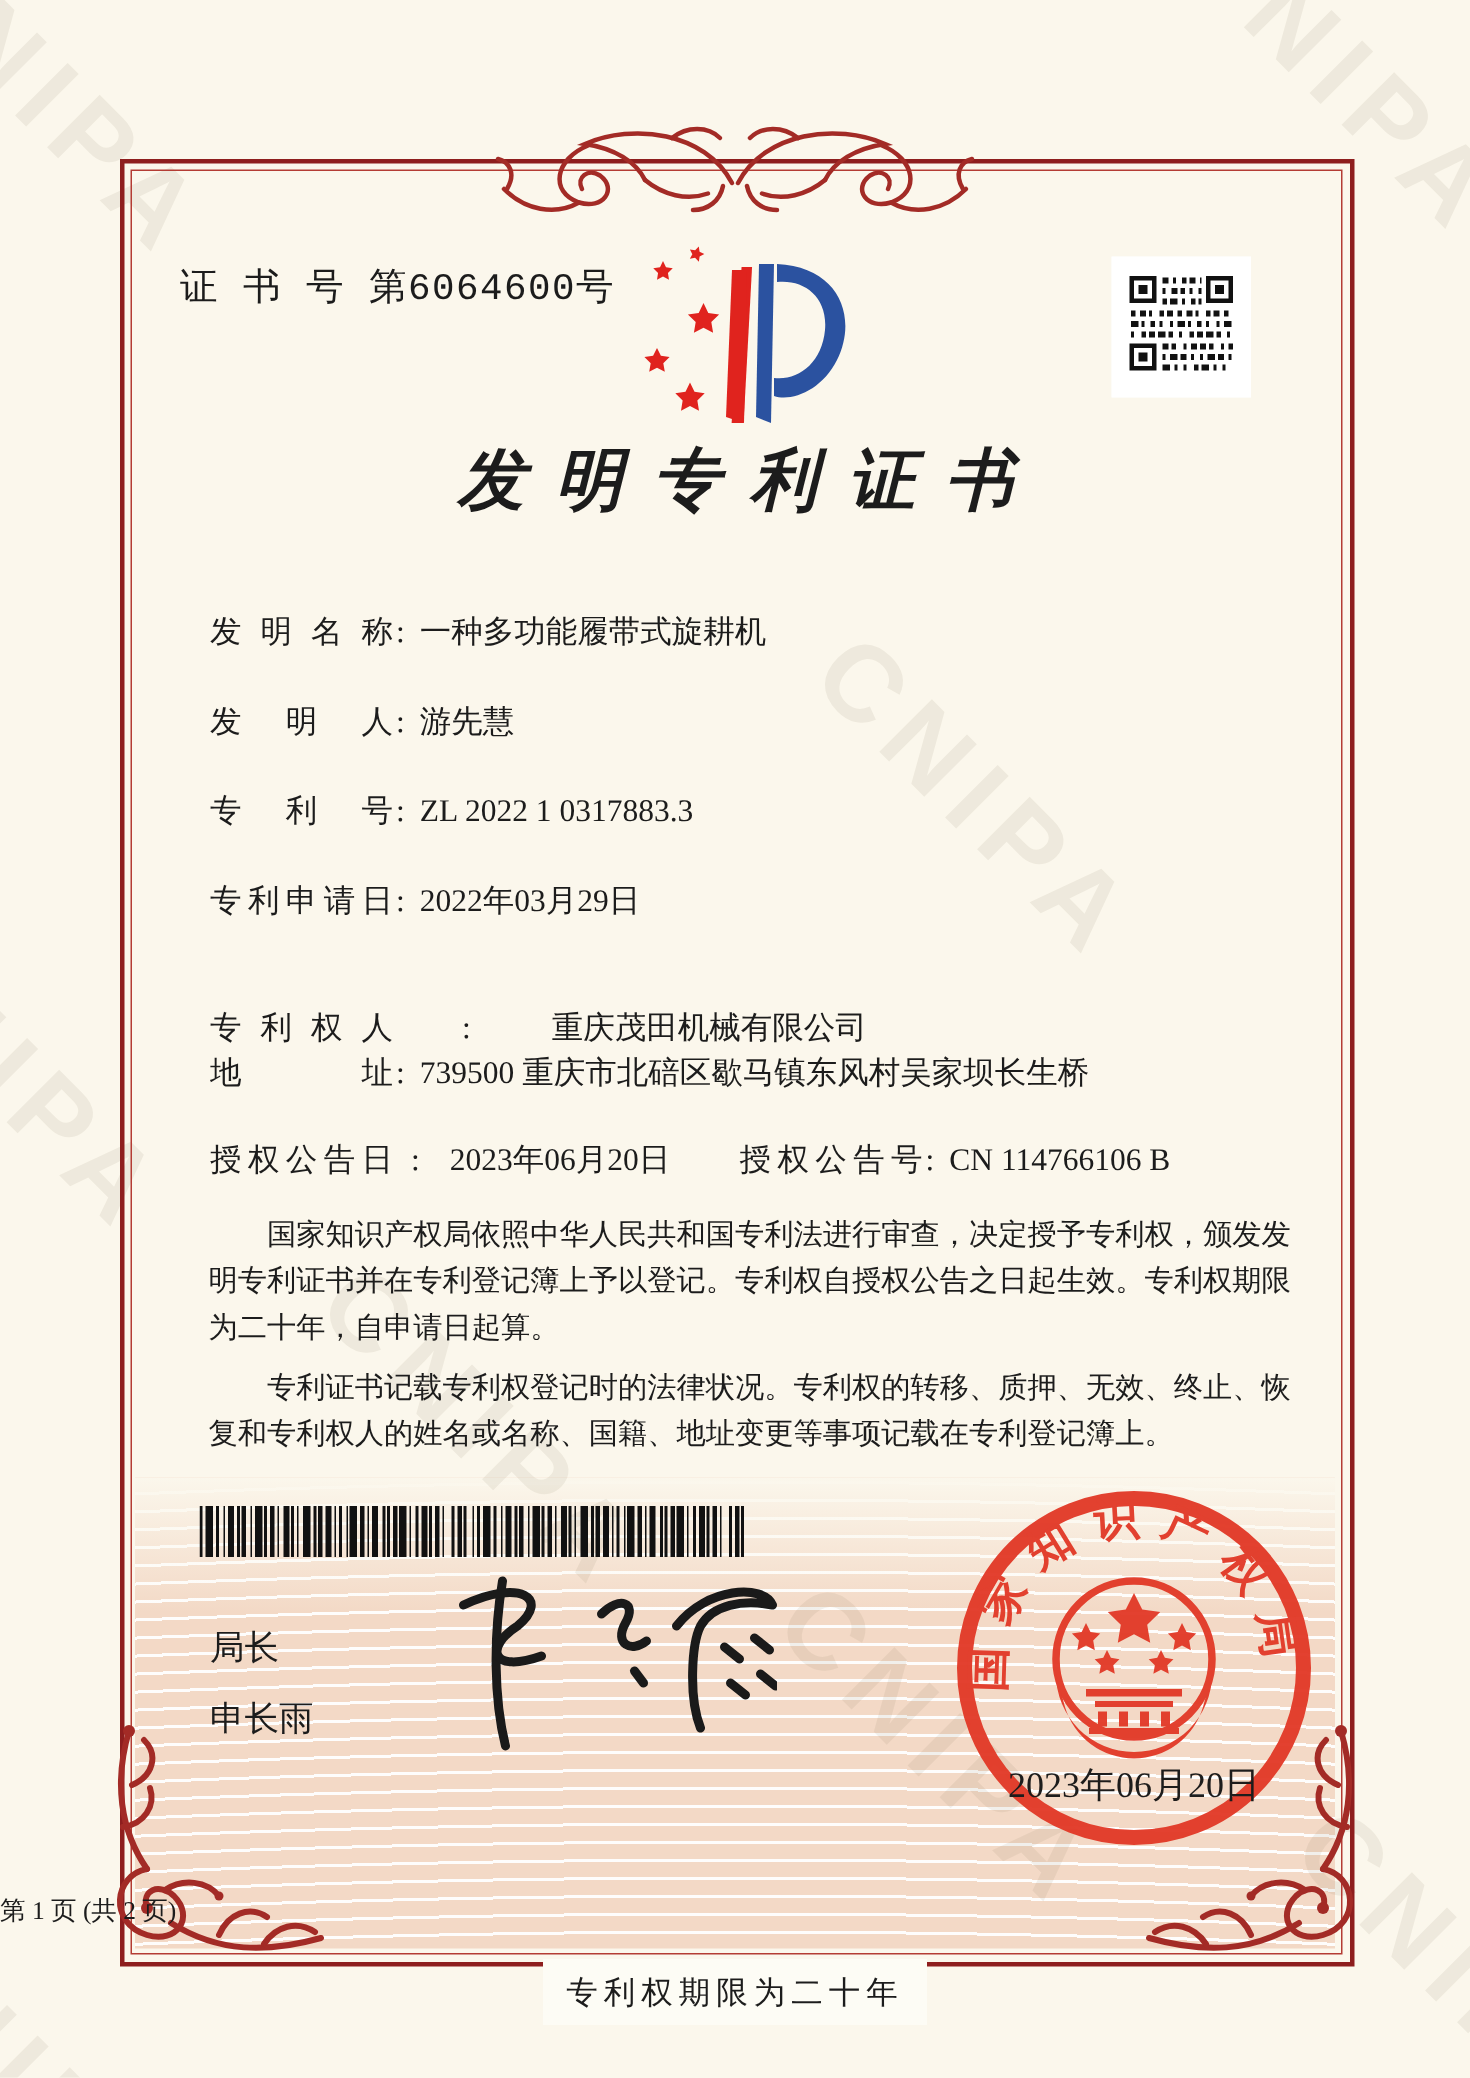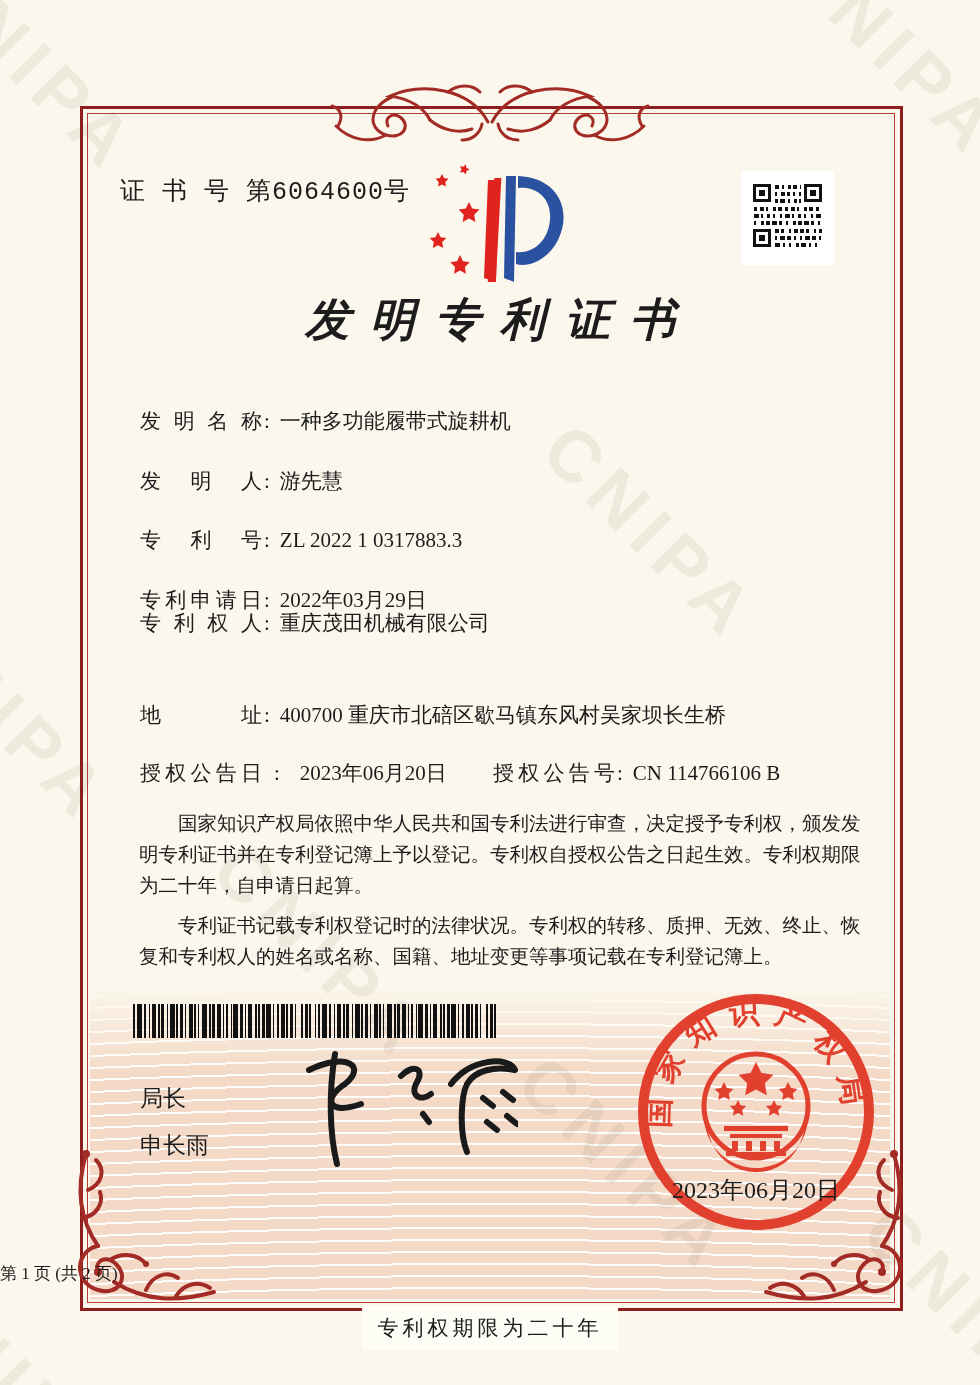--- a/index.html
+++ b/index.html
@@ -24,21 +24,21 @@
   .cert-no{left:120px;top:174px;font-size:25px;letter-spacing:1px;font-family:Liberation Mono, monospace;}
   .logo{left:420px;top:160px;width:150px;height:138px;}
   .qr{left:741px;top:171px;width:93px;height:94px;background:#fff;z-index:4;}
   .title{left:0;top:290px;width:100%;text-align:center;font-size:45px;font-weight:600;
          letter-spacing:20px;text-indent:20px;z-index:4;font-style:italic;}
   
   .field{left:140px;width:760px;display:flex;font-size:21px;line-height:30px;z-index:4;}
   .field .lbl{display:inline-block;width:122px;text-align:justify;text-align-last:justify;}
   .field .colon{margin:0 10px 0 2px;}
   .f1{top:406px;} .f2{top:466px;} .f3{top:525px;} .f4{top:585px;}
-  .f5{top:608px;} .f6{top:700px;} .f7{top:758px;}
+  .f5{top:670px;gap:44px;} .f6{top:700px;} .f7{top:758px;}
   .grant-no{position:absolute;left:353px;top:0;display:flex;justify-content:space-between;}
   .grant-no .lbl{width:122px;}
   
   .paras{left:139px;top:808px;width:740px;font-size:19.5px;line-height:31px;z-index:4;}
   .paras p{margin:0;text-indent:2em;}
   .paras p + p{margin-top:9px;}
   
   .barcode{left:133px;top:1004px;width:365px;height:34px;z-index:4;}
   .sig-title{left:140px;top:1083px;font-size:23px;z-index:4;
              font-family:"Liberation Sans","DejaVu Sans",sans-serif;}
@@ -192,21 +192,21 @@
   <span class="val">2022年03月29日</span>
 </div>
 <div class="abs field f5">
   <span class="lbl">专利权人</span>
     <span class="colon">:</span>
   <span class="val">重庆茂田机械有限公司</span>
 </div>
 <div class="abs field f6">
   <span class="lbl">地址</span>
     <span class="colon">:</span>
-  <span class="val">400700 重庆市北碚区歇马镇东风村吴家坝长生桥</span>
+  <span class="val">739500 重庆市北碚区歇马镇东风村吴家坝长生桥</span>
 </div>
 <div class="abs field f7" style="position:absolute;gap:10px;">
   <span class="lbl">授权公告日</span>
     <span class="colon">:</span>
   <span class="val">2023年06月20日</span>
   <span class="grant-no">
     <span class="lbl">授权公告号</span>
       <span class="colon">:</span>
     <span class="val">CN 114766106 B</span>
   </span>

